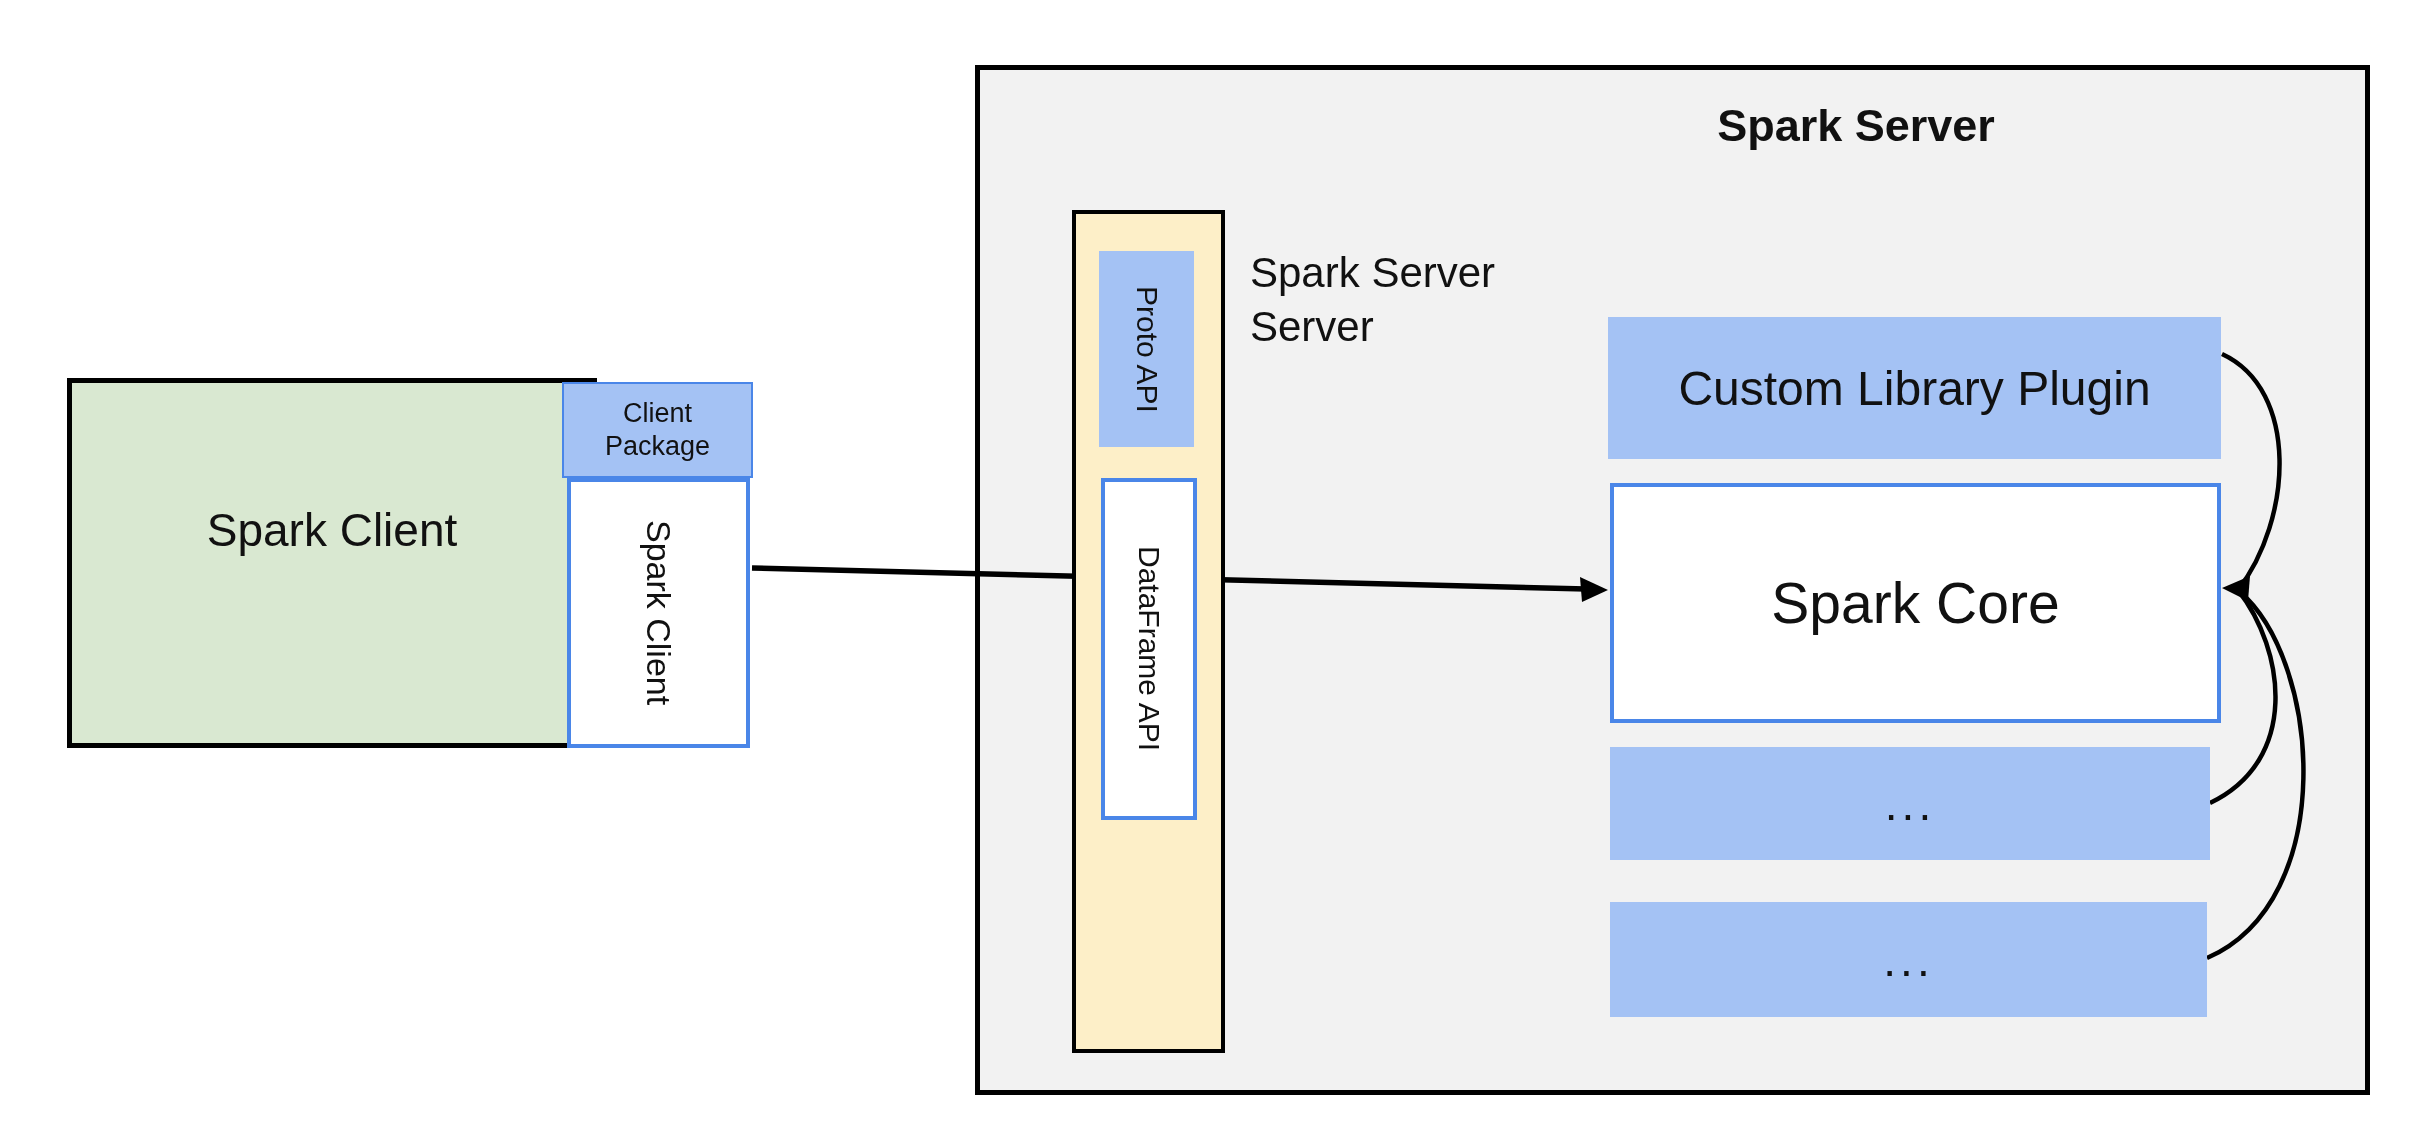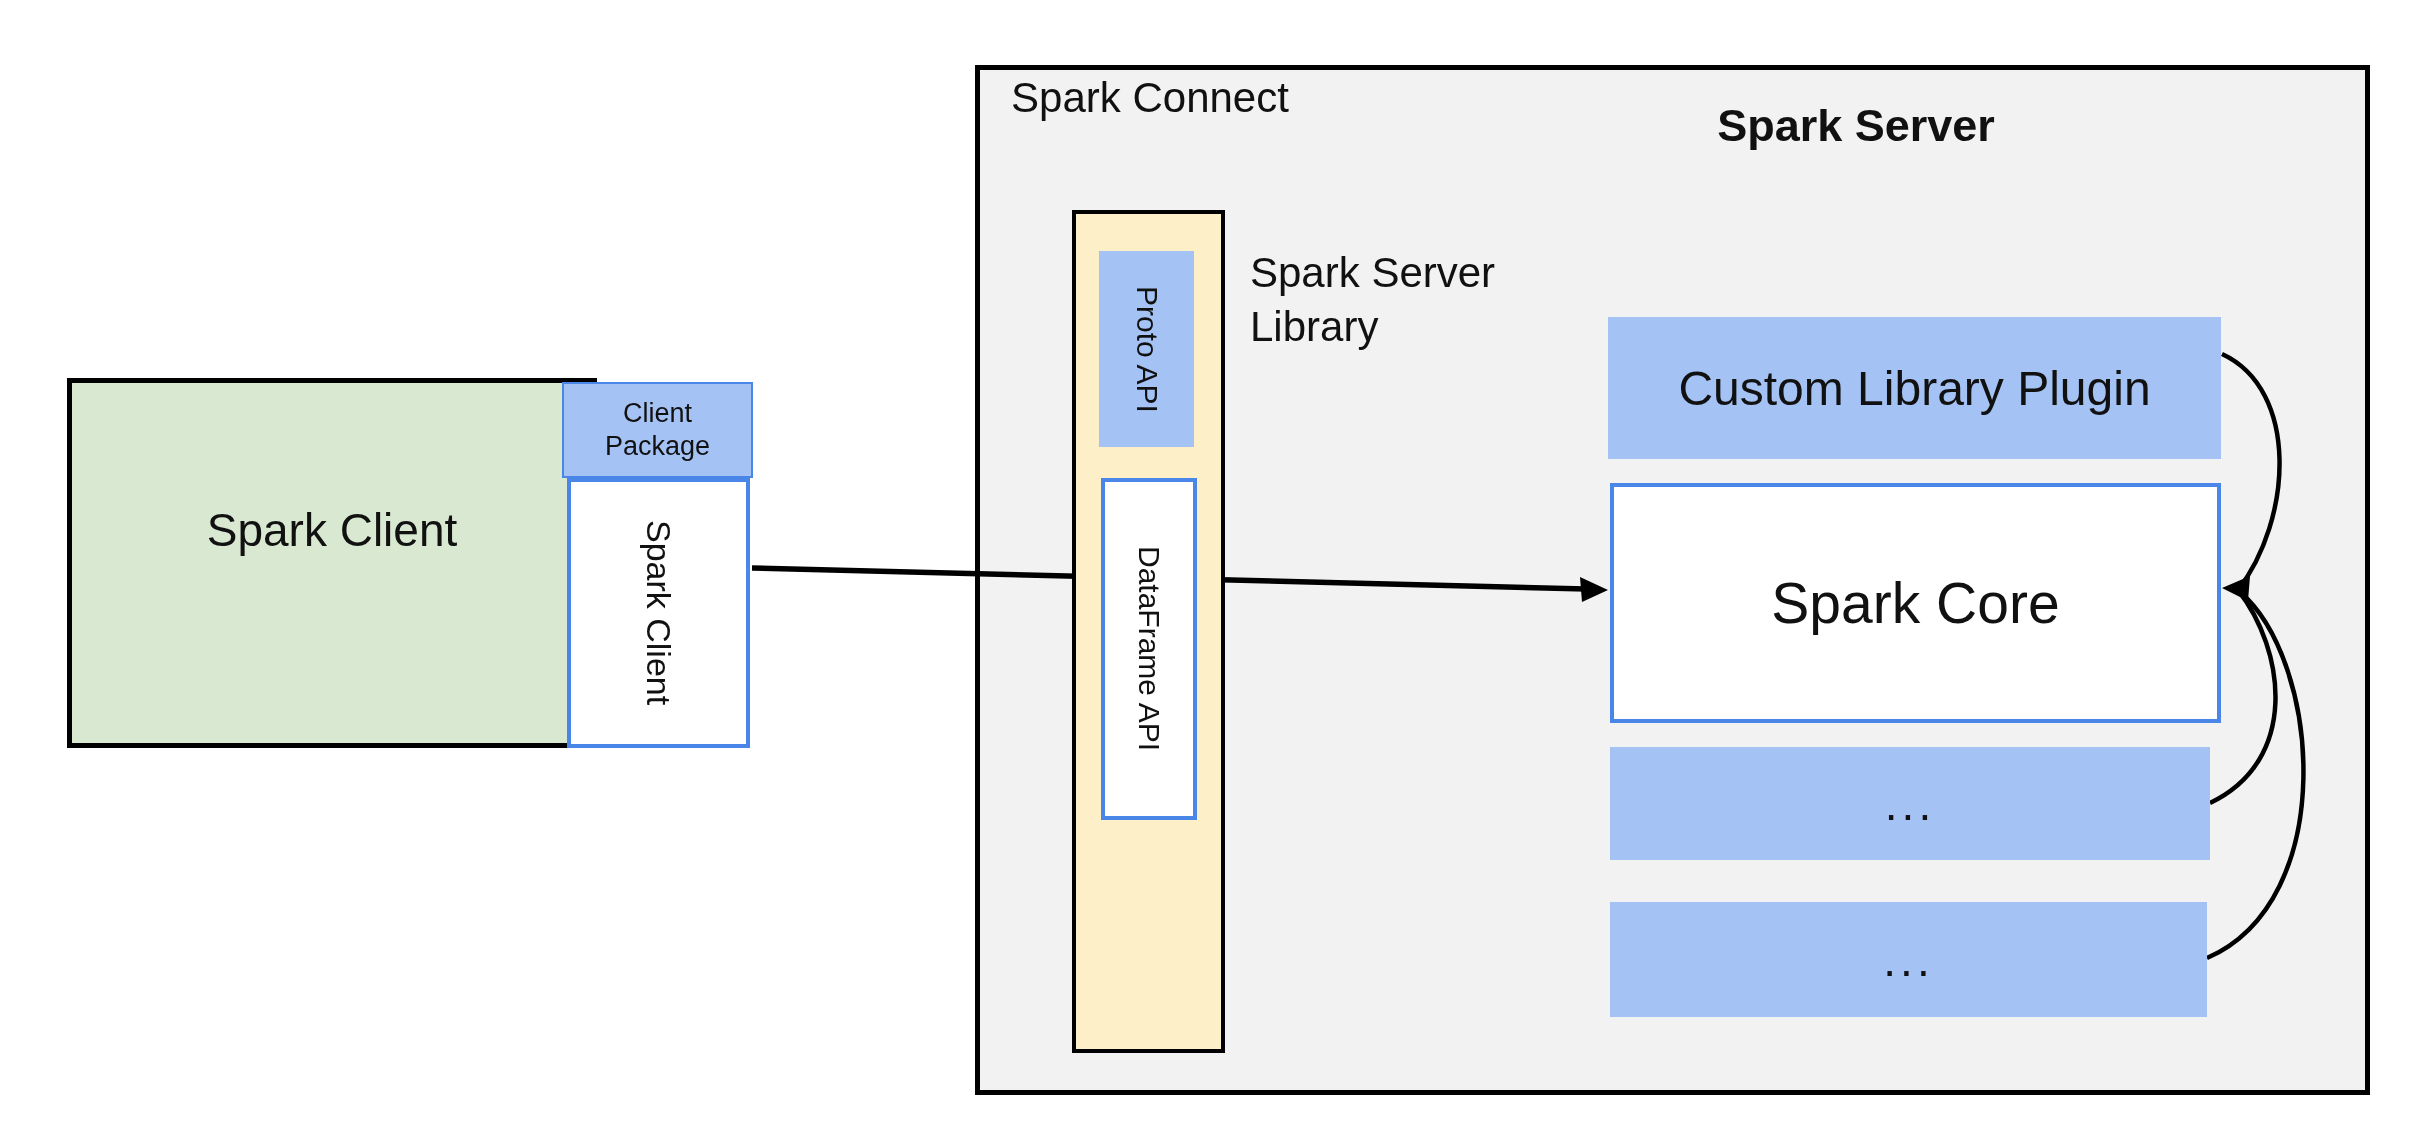--- a/index.html
+++ b/index.html
@@ -96,34 +96,33 @@
       <span style="display:block">Client</span>
       <span style="display:block">Package</span>
     </div>
   </div>
 
   <div class="abs layer2 spark-client-box flexc">
     <span class="vtext">Spark Client</span>
   </div>
 
   <div class="abs layer3 connect-label">
-    <span style="display:block">Spark Connect</span>
   </div>
 
   <div class="abs layer2 yellow-box"></div>
   <div class="abs layer3 proto-box flexc">
     <span class="vtext">Proto API</span>
   </div>
   <div class="abs layer3 dataframe-box flexc">
     <span class="vtext">DataFrame API</span>
   </div>
 
   <div class="abs layer3 server-lib-label">
     <span style="display:block">Spark Server</span>
-    <span style="display:block">Library</span>
+    <span style="display:block">Server</span>
   </div>
 
   <div class="abs layer3 server-title">Spark Server</div>
 
   <div class="abs layer2 plugin-box flexc">
     <span>Custom Library Plugin</span>
   </div>
 
   <div class="abs layer2 core-box flexc">
     <span>Spark Core</span>

